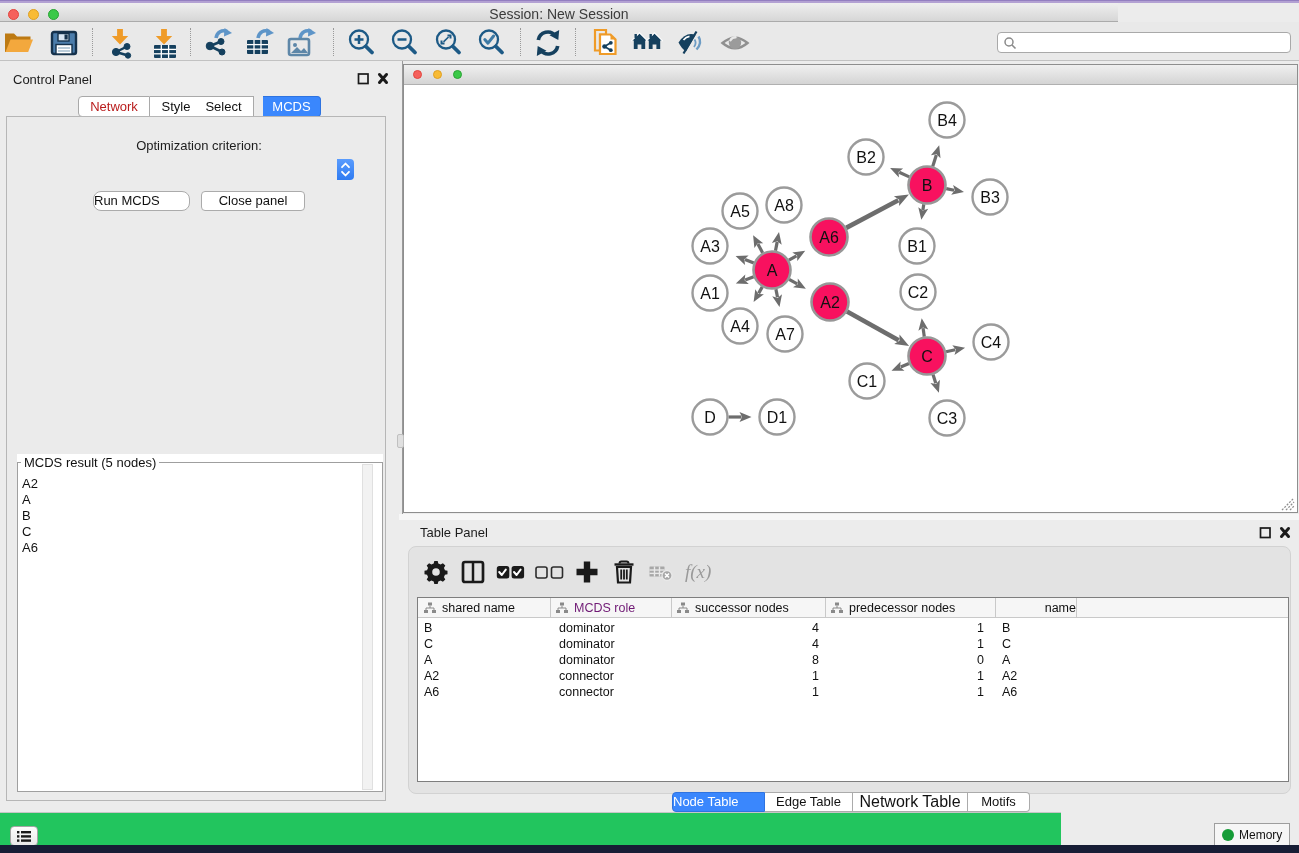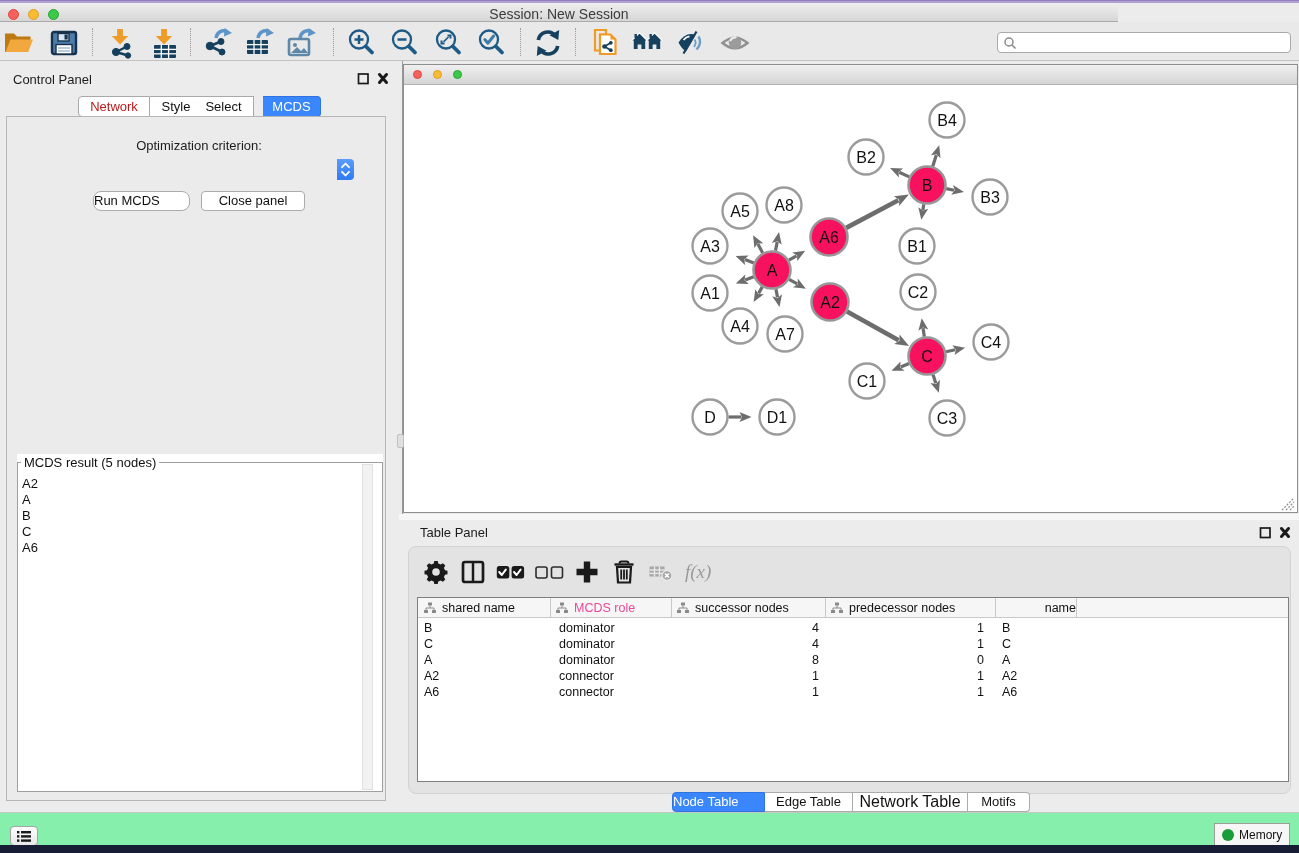--- a/index.html
+++ b/index.html
@@ -353,21 +353,21 @@
 <svg class="abs" style="left:138px;top:4px" width="12" height="12" viewBox="0 0 12 12">
         <g fill="#8a8a8a">
           <rect x="4" y="0.5" width="4" height="3"></rect>
           <rect x="0" y="8" width="4" height="3"></rect>
           <rect x="8" y="8" width="4" height="3"></rect>
         </g>
         <g stroke="#8a8a8a" stroke-width="1">
           <path d="M6 3.5 v2.5 M2 8 v-2 h8 v2" fill="none"></path>
         </g>
       </svg>
-<div class="abs" style="left:156px;top:3px;width:97px;font-size:12.5px;color:#ec4899">MCDS role</div>
+<div class="abs" style="left:156px;top:3px;width:97px;font-size:12.5px;color:#701a75">MCDS role</div>
 <svg class="abs" style="left:259px;top:4px" width="12" height="12" viewBox="0 0 12 12">
         <g fill="#8a8a8a">
           <rect x="4" y="0.5" width="4" height="3"></rect>
           <rect x="0" y="8" width="4" height="3"></rect>
           <rect x="8" y="8" width="4" height="3"></rect>
         </g>
         <g stroke="#8a8a8a" stroke-width="1">
           <path d="M6 3.5 v2.5 M2 8 v-2 h8 v2" fill="none"></path>
         </g>
       </svg>
@@ -415,21 +415,21 @@
 <div class="abs" style="left:407px;top:87px;width:159px;text-align:right;font-size:12.5px;color:#111">1</div>
 <div class="abs" style="left:584px;top:87px;font-size:12.5px;color:#111">A6</div>
  </div>
 
  <div class="abs" style="left:273px;top:272px;width:93px;height:20px;background:#3a87fd;border:1px solid #2e73e0;border-radius:4px 0 0 4px;text-align:left;font-size:13px;color:#fff;line-height:18px">Node Table</div>
  <div class="abs" style="left:366px;top:272px;width:88px;height:20px;background:#fff;border:1px solid #ababab;border-left:none;text-align:center;font-size:13px;color:#111;line-height:18px">Edge Table</div>
  <div class="abs" style="left:454px;top:272px;width:115px;height:20px;background:#fff;border:1px solid #ababab;border-left:none;text-align:center;font-size:16px;color:#111;line-height:18px">Network Table</div>
  <div class="abs" style="left:569px;top:272px;width:62px;height:20px;background:#fff;border:1px solid #ababab;border-left:none;border-radius:0 4px 4px 0;text-align:center;font-size:13px;color:#111;line-height:18px">Motifs</div>
 </div>
 
-<div class="abs" style="left:0;top:812px;width:1299px;height:33px;background:#86efac;border-top:1px solid #c6c6c6">
+<div class="abs" style="left:0;top:812px;width:1061px;height:33px;background:#22c55e;border-top:1px solid #c6c6c6">
  <div class="abs" style="left:10px;top:13px;width:28px;height:20px;background:linear-gradient(#fdfdfd,#e9e9e9);border:1px solid #a5a5a5;border-radius:4px">
   <svg width="26" height="19" viewBox="0 0 26 19">
         <g fill="#1a1a1a">
           <rect x="6" y="4" width="2.4" height="2.4"></rect>
           <rect x="10" y="4" width="10" height="2.4"></rect>
           <rect x="6" y="8.2" width="2.4" height="2.4"></rect>
           <rect x="10" y="8.2" width="10" height="2.4"></rect>
           <rect x="6" y="12.4" width="2.4" height="2.4"></rect>
           <rect x="10" y="12.4" width="10" height="2.4"></rect>
         </g>

